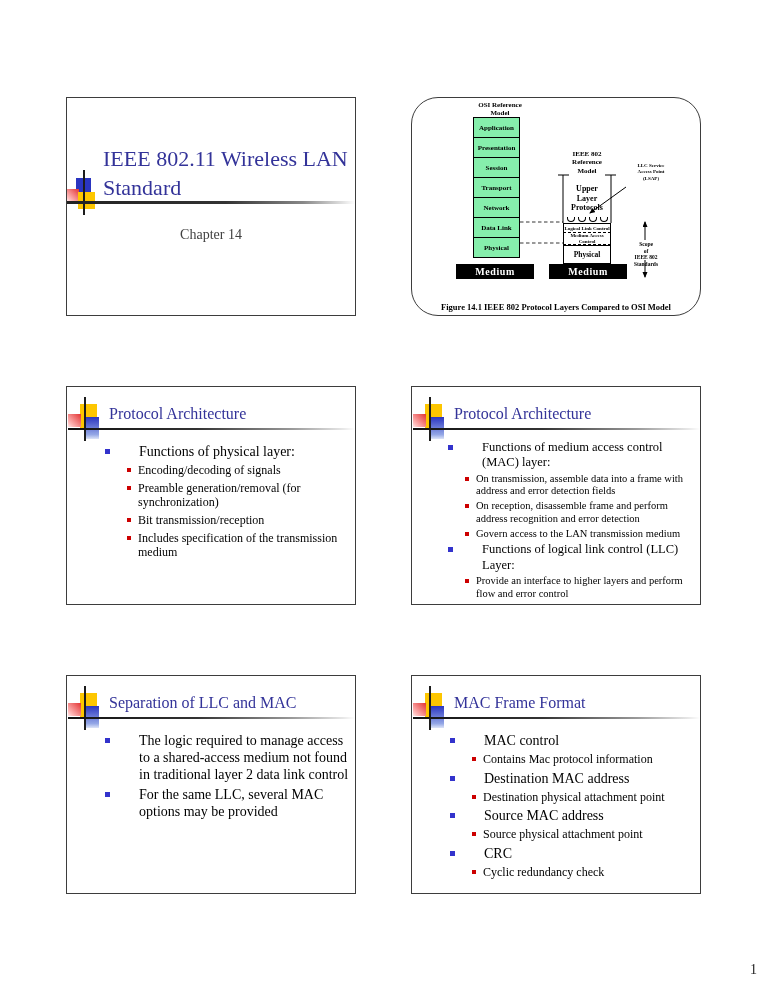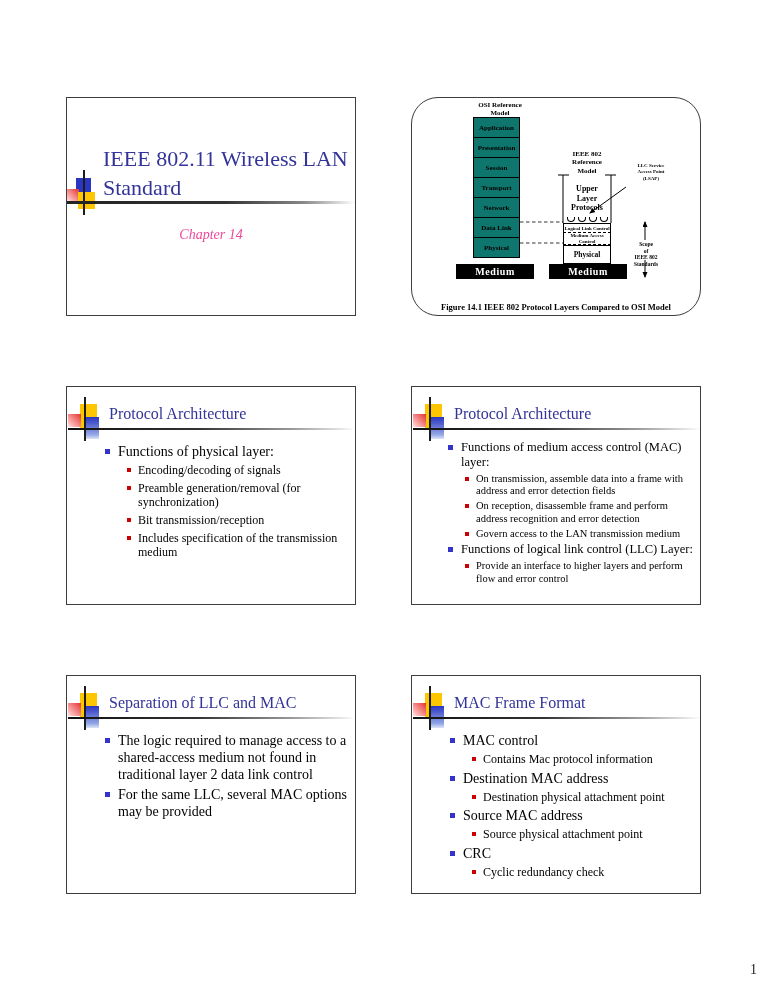--- a/index.html
+++ b/index.html
@@ -27,41 +27,41 @@
   .dt-red    { left:0;    top:91px; width:12px; height:12px;
                background:linear-gradient(to bottom left,#e23333,#ffbbbb 80%,#ffe8e8); }
   .dt-yellow { left:11px; top:94px; width:17px; height:17px; background:#fdc600; }
   .dt-vline  { left:16px; top:72px; width:2px; height:45px; background:#1c1c1c; }
   .dt-hline  { left:0; top:103px; right:0; height:2.5px;
                background:linear-gradient(to right,#222 0%,#333 55%,#888 82%,#ddd 95%,#fff 100%); }
   
   .ttitle { position:absolute; left:36px; top:47px; width:252px;
             font-size:22px; line-height:1.3; color:#333399; }
   .tsub   { position:absolute; left:0; right:0; top:129px; text-align:center;
-            font-size:14px; color:#ec4899;font-style:italic; }
+            font-size:14px; color:#404040; }
   
   .ctitle { position:absolute; left:42px; top:18px; font-size:16px;
             color:#333399; white-space:nowrap; }
   .bullets { position:absolute; left:38px; top:56px; right:5px; color:#000; }
-  .b1 { display:flex; margin-bottom:3px; font-size:14px; line-height:1.22; }
+  .b1 { display:flex; margin-bottom:3px; font-size:14px; line-height:1.22;gap:21px; }
   .mk1 { flex:none; width:5px; height:5px; background:#3333cc; margin:6px 8px 0 0; }
   .b2 { display:flex; margin:1px 0 3px 22px; font-size:12px; line-height:1.22; }
   .mk2 { flex:none; width:4px; height:4px; background:#cc0000; margin:5px 7px 0 0; }
   .dense .bullets { top:53px; left:36px; }
   .dense .b1 { font-size:12.5px; margin-bottom:2px; }
   .dense .mk1 { margin-top:5px; }
   .dense .b2 { font-size:10.5px; margin-left:17px; margin-bottom:2px; }
   .dense .mk2 { margin-top:4px; }
   
   .fig { position:absolute; inset:0; font-weight:bold; color:#000; }
   .fig > div, .fig > span { position:absolute; }
   .pre { white-space:pre-line; }
   .f-osi-header { left:55px; top:3px; width:66px; font-size:7px; text-align:center; line-height:1.18; }
   .f-osi-stack { left:61px; top:19px; width:47px; }
-  .f-box { height:21px; border:1px solid #000; margin-top:-1px; background:#0f766e;
+  .f-box { height:21px; border:1px solid #000; margin-top:-1px; background:#86efac;
            display:flex; align-items:center; justify-content:center;
            font-size:7px; text-align:center; }
   .f-box:first-child { margin-top:0; }
   .f-med { background:#000; color:#fff; font-size:10px; letter-spacing:0.6px;
            display:flex; align-items:center; justify-content:center; }
   .f-med1 { left:44px; top:166px; width:78px; height:15px; }
   .f-med2 { left:137px; top:166px; width:78px; height:15px; }
   .f-ieee-header { left:153px; top:52px; width:44px; font-size:7px; text-align:center; line-height:1.18; }
   .f-upper { left:151px; top:86px; width:48px; font-size:8px; text-align:center; line-height:1.2; }
   .f-cup { top:119px; width:8px; height:5px; border:1px solid #000; border-top:none;

